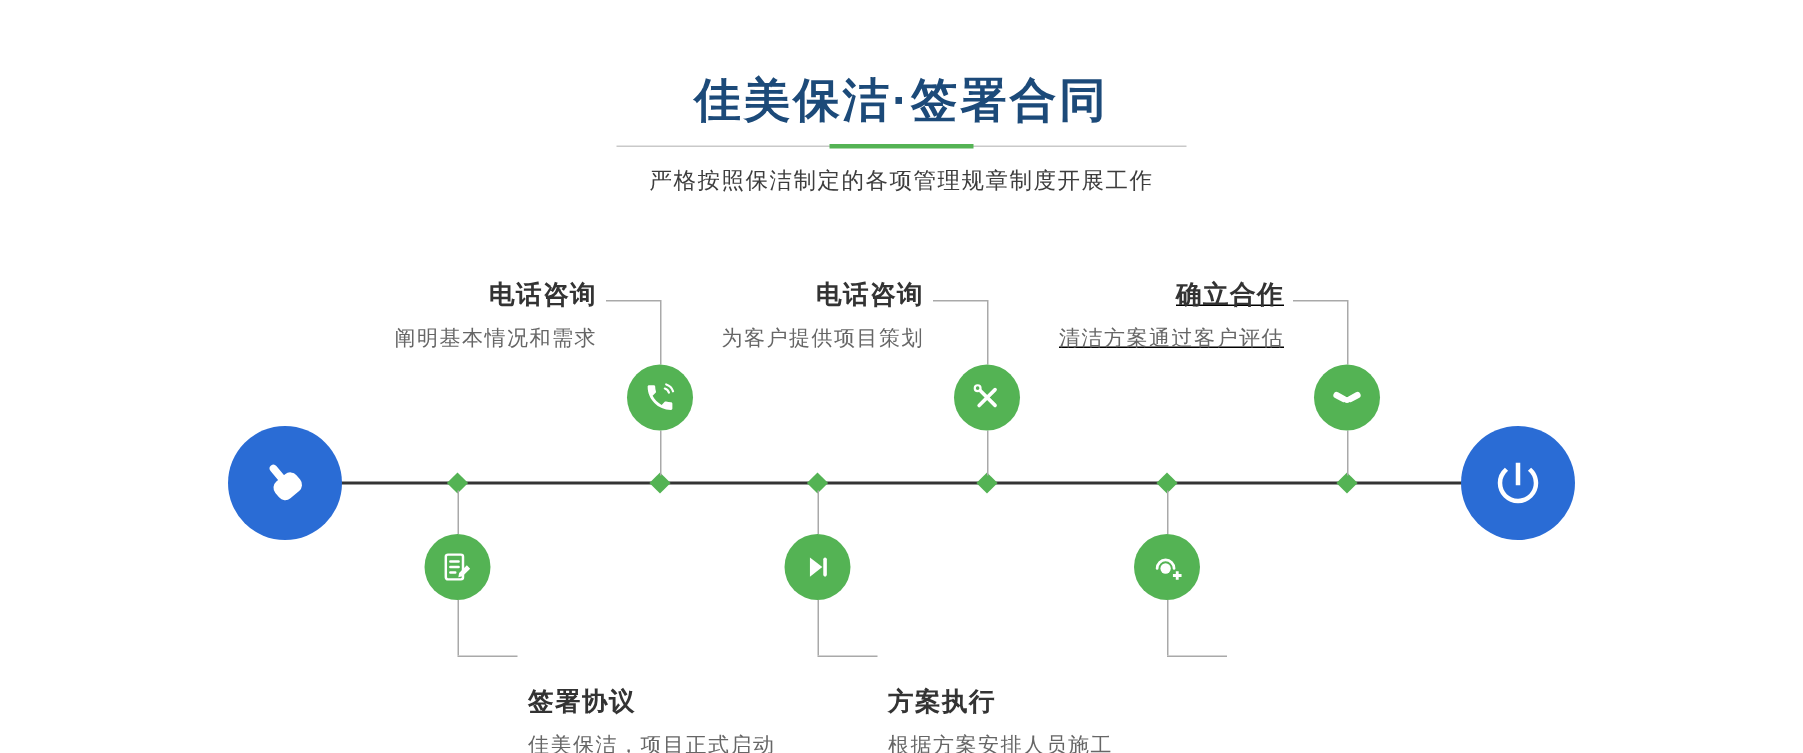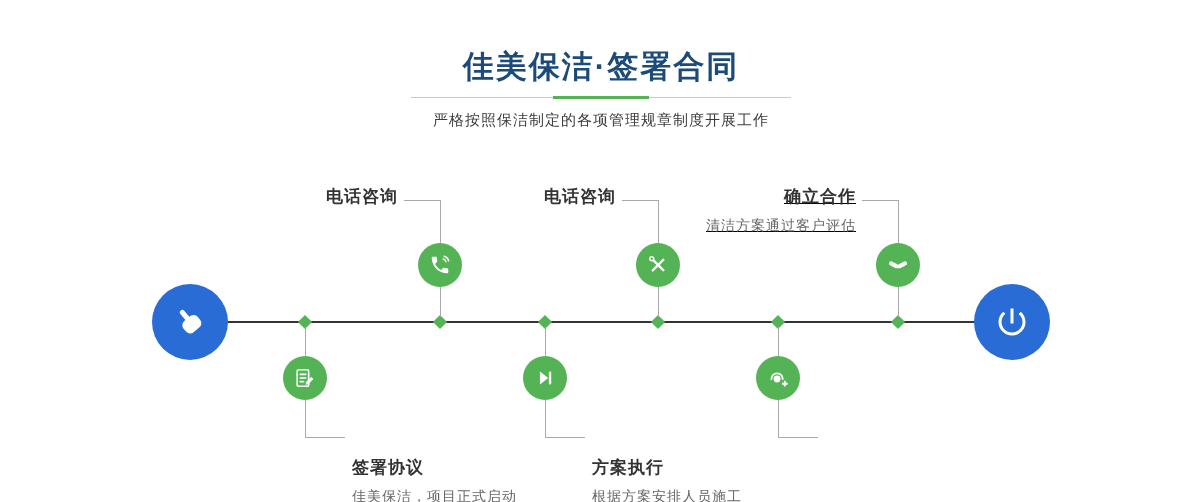--- a/index.html
+++ b/index.html
@@ -79,34 +79,36 @@
 
   <div class="stem" style="left:440px;top:287px;height:30px;"></div>
   <div class="stem" style="left:658px;top:287px;height:30px;"></div>
   <div class="stem" style="left:898px;top:287px;height:30px;"></div>
   <div class="stem" style="left:305px;top:327px;height:29px;"></div>
   <div class="stem" style="left:545px;top:327px;height:29px;"></div>
   <div class="stem" style="left:778px;top:327px;height:29px;"></div>
 
   <div class="step-text top" style="right:804px;top:185px;">
     <div class="step-title">电话咨询</div>
+    <div class="step-desc">阐明基本情况和需求</div>
   </div>
   <div class="elbow-h" style="left:404px;top:200px;width:36px;"></div>
   <div class="elbow-v" style="left:440px;top:200px;height:43px;"></div>
   <div class="node green" style="left:418px;top:243px;">
     <span class="icon">
       <svg width="22" height="22" viewBox="0 0 24 24">
         <path fill="#ffffff" d="M6.62 10.79c1.44 2.83 3.76 5.14 6.59 6.59l2.2-2.2c.27-.27.67-.36 1.02-.24 1.12.37 2.33.57 3.57.57.55 0 1 .45 1 1V20c0 .55-.45 1-1 1-9.39 0-17-7.61-17-17 0-.55.45-1 1-1h3.5c.55 0 1 .45 1 1 0 1.25.2 2.45.57 3.57.11.35.03.74-.25 1.02l-2.2 2.2z"></path>
         <path fill="none" stroke="#ffffff" stroke-width="1.6" stroke-linecap="round" d="M15.5 5.5a4.5 4.5 0 0 1 3 3M16.5 2.5a7.5 7.5 0 0 1 5 5"></path>
       </svg>
     </span>
   </div>
 
   <div class="step-text top" style="right:586px;top:185px;">
     <div class="step-title">电话咨询</div>
+    <div class="step-desc">为客户提供项目策划</div>
   </div>
   <div class="elbow-h" style="left:622px;top:200px;width:36px;"></div>
   <div class="elbow-v" style="left:658px;top:200px;height:43px;"></div>
   <div class="node green" style="left:636px;top:243px;">
     <span class="icon">
       <svg width="22" height="22" viewBox="0 0 24 24">
         <g fill="#ffffff">
           <rect x="10.8" y="2.5" width="2.6" height="19" rx="1.3" transform="rotate(45 12 12)"></rect>
           <rect x="10.8" y="2.5" width="2.6" height="19" rx="1.3" transform="rotate(-45 12 12)"></rect>
           <circle cx="5.2" cy="5.2" r="2.1" fill="#54b354" stroke="#ffffff" stroke-width="1.6"></circle>

